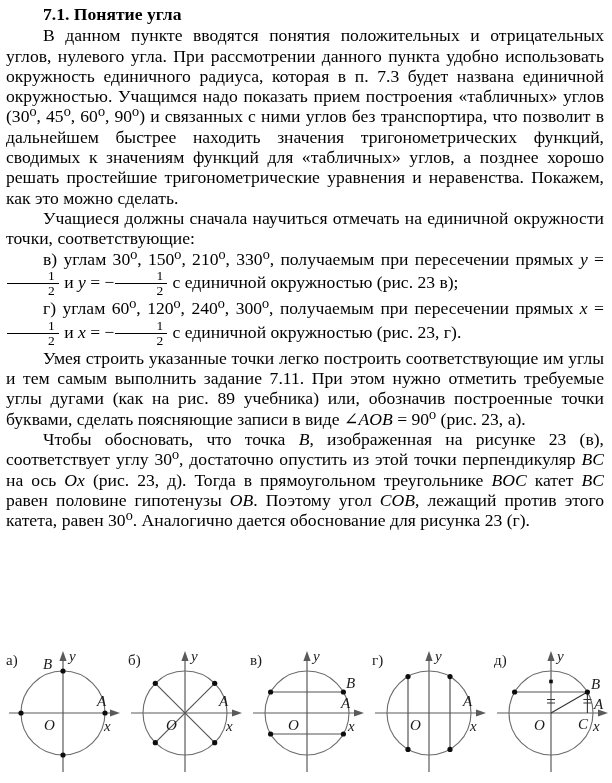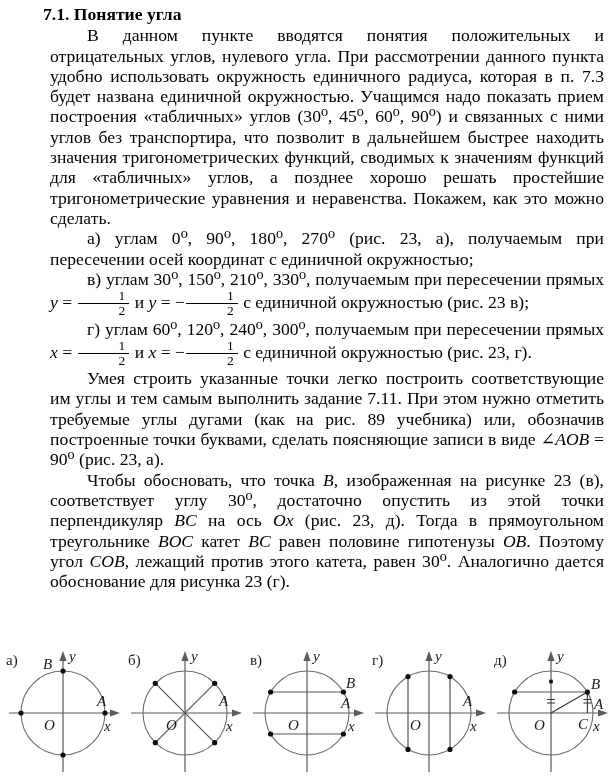--- a/index.html
+++ b/index.html
@@ -19,21 +19,21 @@
   }
   .title{
     font-weight:bold;
     text-indent:37px;
     margin:0 0 1px 0;
   }
   p.para{
     margin:0;
     text-align:justify;
   }
-  p.para.indent{text-indent:37px;margin-left:44px;}
+  p.para.indent{text-indent:37px;}
   .ital{font-style:italic;}
   .frac{
     display:inline-block;
     vertical-align:middle;
     text-align:center;
     font-size:13.5px;
     line-height:1.05;
     padding:0 1px;
   }
   .frac .num{display:block;border-bottom:1px solid #000;padding:0 4px;}
@@ -62,21 +62,21 @@
 </style>
 </head>
 <body>
 
 <div class="page">
 
   <div class="textcol">
     <p class="title">7.1. Понятие угла</p>
 
   <p class="para indent"><span>В данном пункте вводятся понятия положительных и отрицательных углов, нулевого угла. При рассмотрении данного пункта удобно использовать окружность единичного радиуса, которая в п. 7.3 будет названа единичной окружностью. Учащимся надо показать прием построения «табличных» углов (30⁰, 45⁰, 60⁰, 90⁰) и связанных с ними углов без транспортира, что позволит в дальнейшем быстрее находить значения тригонометрических функций, сводимых к значениям функций для «табличных» углов, а позднее хорошо решать простейшие тригонометрические уравнения и неравенства. Покажем, как это можно сделать.</span></p>
-      <p class="para indent"><span>а) углам 0⁰, 90⁰, 180⁰, 270⁰ (рис. 23, а), получаемым при пересечении осей координат с единичной окружностью;</span></p>
+      <p class="para indent"><span>Учащиеся должны сначала научиться отмечать на единичной окружности точки, соответствующие:</span></p>
       <p class="para indent"><span>в) углам 30⁰, 150⁰, 210⁰, 330⁰, получаемым при пересечении прямых </span><span class="ital">y</span><span> = </span><span class="frac"><span class="num">1</span><span class="den">2</span></span><span> и </span><span class="ital">y</span><span> = −</span><span class="frac"><span class="num">1</span><span class="den">2</span></span><span> с единичной окружностью (рис. 23 в);</span></p>
       <p class="para indent"><span>г) углам 60⁰, 120⁰, 240⁰, 300⁰, получаемым при пересечении прямых </span><span class="ital">x</span><span> = </span><span class="frac"><span class="num">1</span><span class="den">2</span></span><span> и </span><span class="ital">x</span><span> = −</span><span class="frac"><span class="num">1</span><span class="den">2</span></span><span> с единичной окружностью (рис. 23, г).</span></p>
       <p class="para indent"><span>Умея строить указанные точки легко построить соответствующие им углы и тем самым выполнить задание 7.11. При этом нужно отметить требуемые углы дугами (как на рис. 89 учебника) или, обозначив построенные точки буквами, сделать поясняющие записи в виде </span><span class="ital">∠AOB</span><span> = 90⁰ (рис. 23, а).</span></p>
       <p class="para indent"><span>Чтобы обосновать, что точка </span><span class="ital">B</span><span>, изображенная на рисунке 23 (в), соответствует углу 30⁰, достаточно опустить из этой точки перпендикуляр </span><span class="ital">BC</span><span> на ось </span><span class="ital">Ox</span><span> (рис. 23, д). Тогда в прямоугольном треугольнике </span><span class="ital">BOC</span><span> катет </span><span class="ital">BC</span><span> равен половине гипотенузы </span><span class="ital">OB</span><span>. Поэтому угол </span><span class="ital">COB</span><span>, лежащий против этого катета, равен 30⁰. Аналогично дается обоснование для рисунка 23 (г).</span></p>
     </div>
 
   <div class="figure-row">
 
     <div class="diagram">
       <svg width="122" height="137" viewBox="0 0 122 137">

